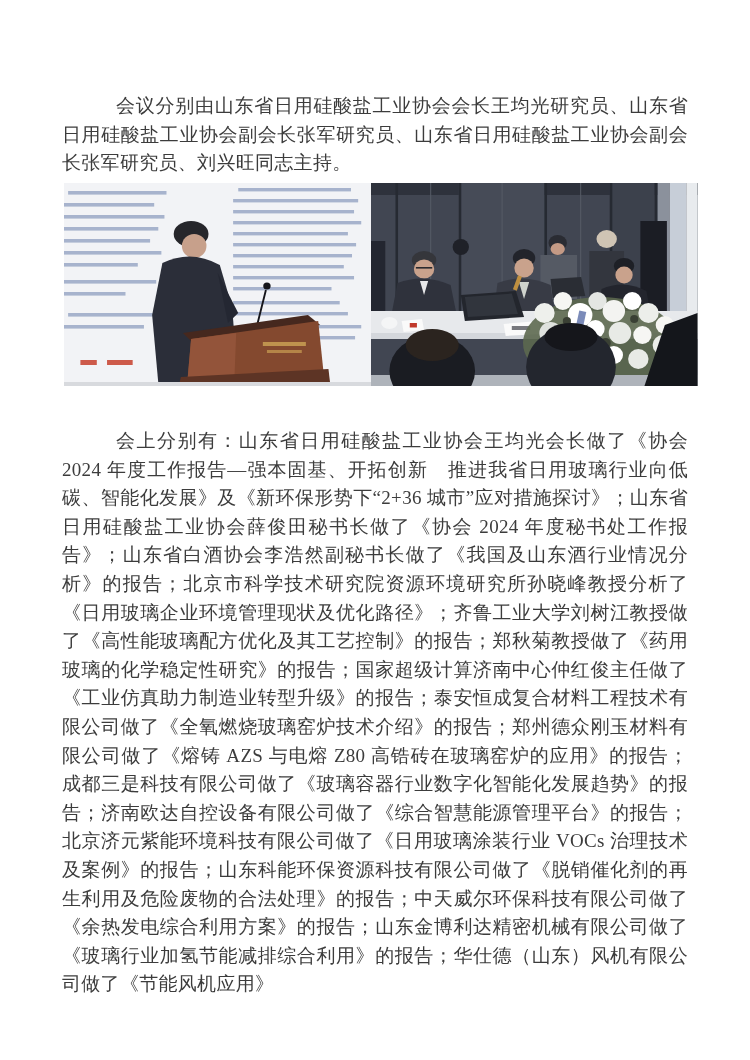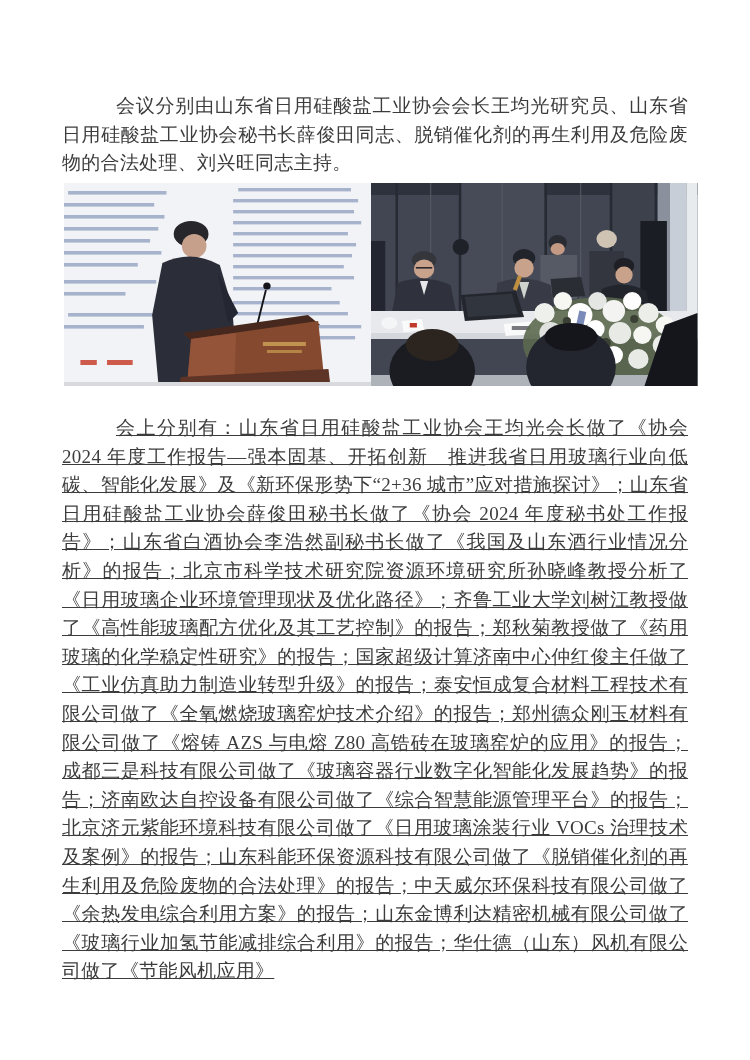--- a/index.html
+++ b/index.html
@@ -18,40 +18,40 @@
     margin: 0;
     font-size: 19px;
     line-height: 28.6px;
     color: #3c3c3c;
     text-align: justify;
     text-justify: inter-ideograph;
     text-indent: 54px;
     letter-spacing: 0.3px;
   }
   #para-hosts { top: 92px; }
-  #para-reports { top: 414px; text-decoration: underline; }
+  #para-reports { top: 427px; }
   .photo-row {
     position: absolute;
     left: 64px;
     top: 183px;
     width: 634px;
     height: 203px;
     display: flex;
   }
   .photo { height: 100%; overflow: hidden; }
   .photo svg { display: block; width: 100%; height: 100%; }
   .photo-left  { width: 48.5%; }
   .photo-right { width: 51.5%; }
 </style>
 </head>
 <body>
 
 <div class="page">
 
-  <p id="para-hosts" class="para">会议分别由山东省日用硅酸盐工业协会会长王均光研究员、山东省日用硅酸盐工业协会秘书长薛俊田同志、脱销催化剂的再生利用及危险废物的合法处理、刘兴旺同志主持。</p>
+  <p id="para-hosts" class="para">会议分别由山东省日用硅酸盐工业协会会长王均光研究员、山东省日用硅酸盐工业协会副会长张军研究员、山东省日用硅酸盐工业协会副会长张军研究员、刘兴旺同志主持。</p>
 
   <div class="photo-row">
 
     <div class="photo photo-left">
       <svg viewBox="0 0 300 203" preserveAspectRatio="none">
         <rect width="300" height="203" fill="#f2f3f6"></rect>
 
         <g fill="#9aa9c6" opacity="0.85">
           <rect x="4" y="8" width="96" height="3.6"></rect>
           <rect x="0" y="20" width="88" height="3.6"></rect>

